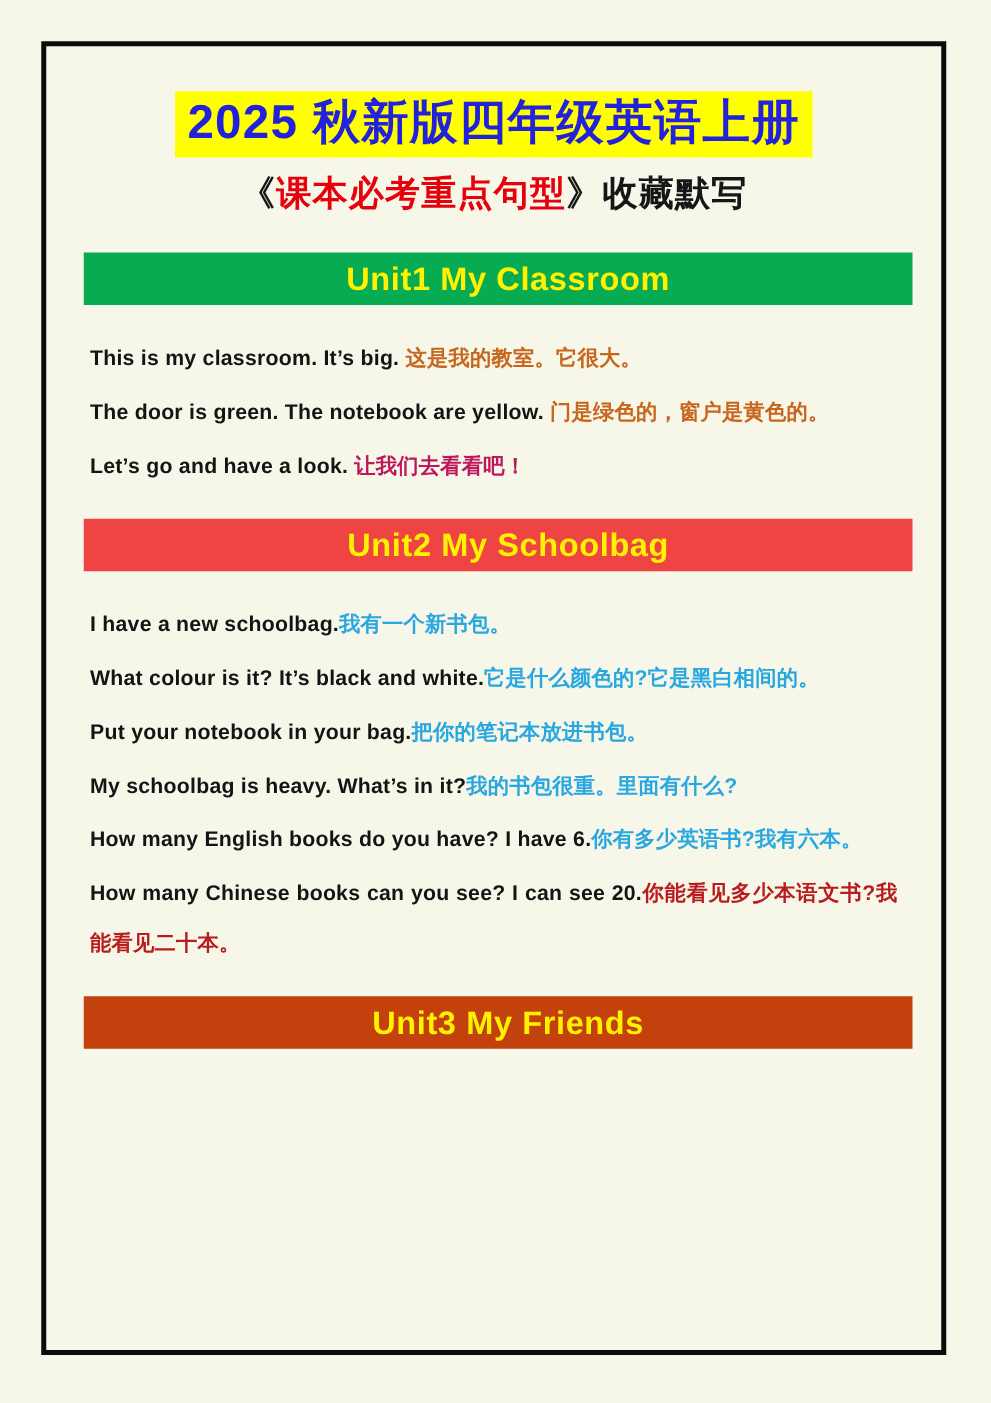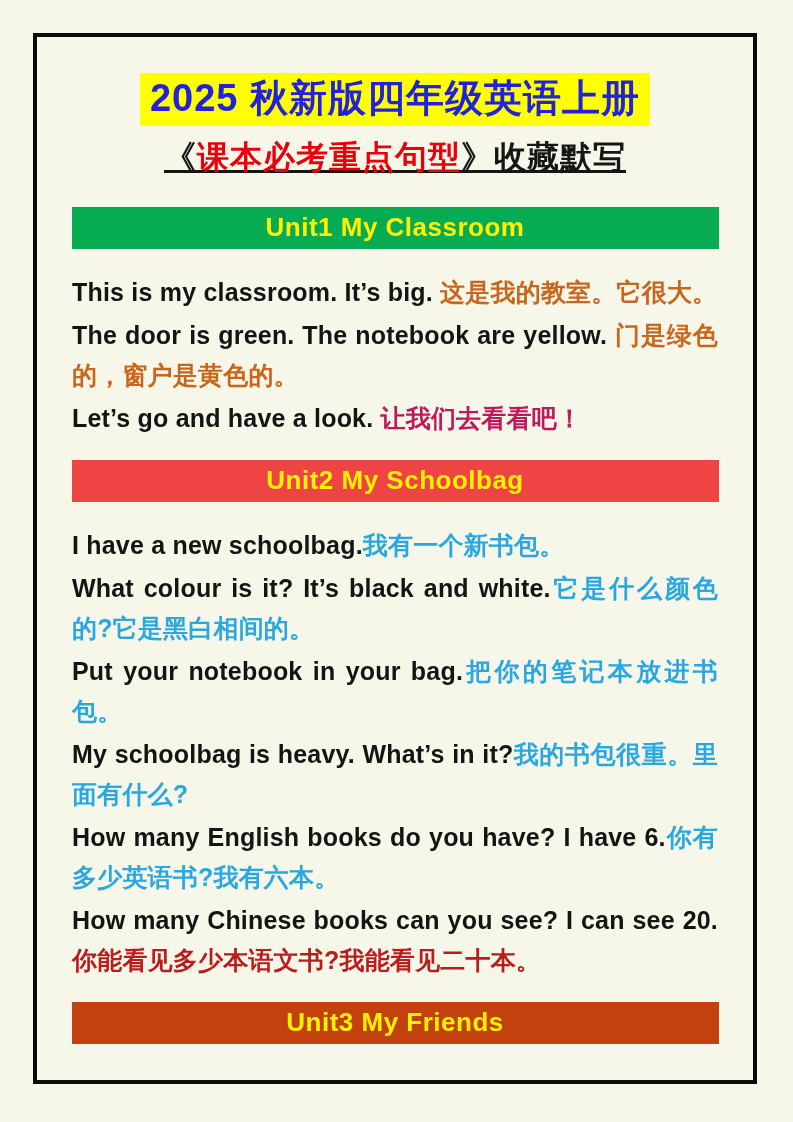--- a/index.html
+++ b/index.html
@@ -37,48 +37,48 @@
     letter-spacing: 1px;
     line-height: 1.25;
   }
   .main-title .hl {
     display: inline-block;
     padding: 2px 10px 3px 10px;
   }
   .sub-title {
     margin: 12px 0 12px 0;
     text-align: center;
-    font-size: 32px;
+    font-size: 28px;
     font-weight: 900;
     color: #161616;
     letter-spacing: 1px;
     line-height: 1.2;
     white-space: nowrap;
-    text-decoration: underline;
   }
   .unit-section { margin-bottom: 22px; }
   .unit-section:first-of-type { margin-top: 31px; }
   .unit-banner {
     width: 647px;
     height: 42px;
     margin: 0 auto 23px auto;
     display: flex;
     align-items: center;
     justify-content: center;
     font-size: 26px;
     font-weight: bold;
     letter-spacing: 0.5px;
+    padding-left: 16px;
   }
   .sentence-list {
     width: 646px;
     margin: 0 auto;
   }
   .sentence {
     margin: 0 0 3px 0;
-    font-size: 25px;
+    font-size: 17px;
     font-weight: bold;
     line-height: 40px;
     color: #141414;
     text-align: justify;
     letter-spacing: 0.2px;
   }
   .sentence .zh { font-weight: bold; }
 </style>
 </head>
 <body style="background: rgb(246, 247, 233);">

